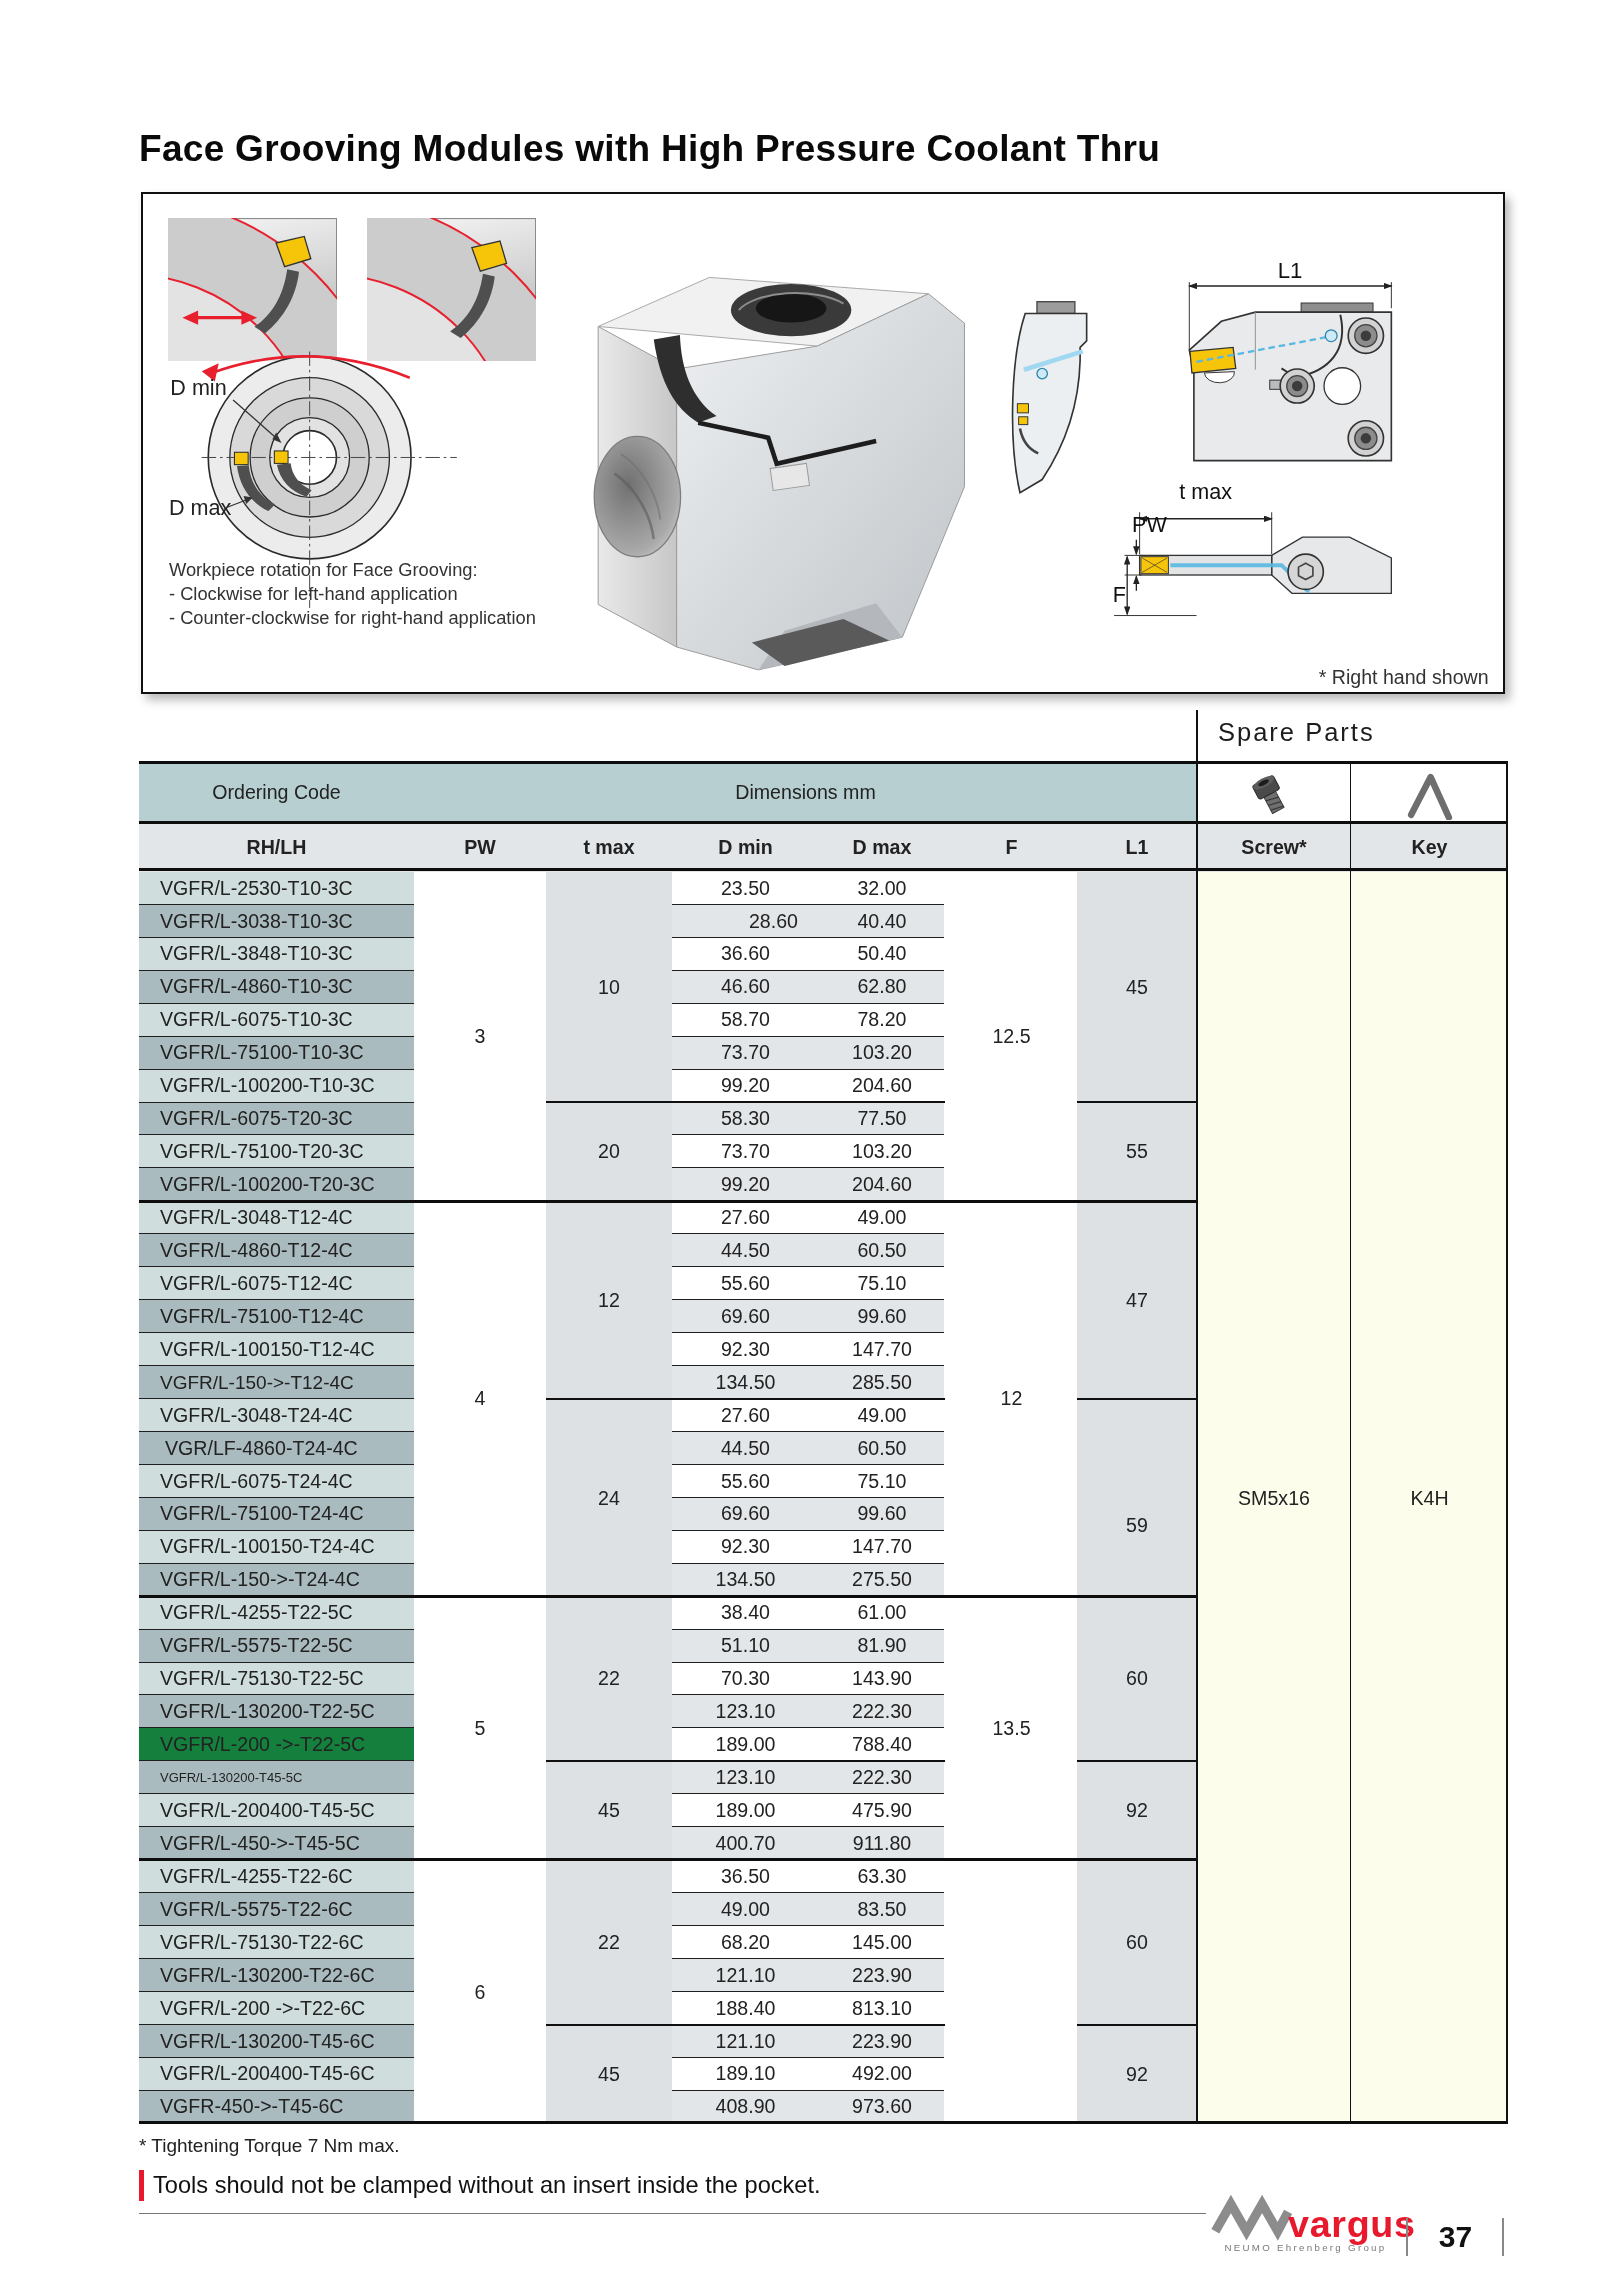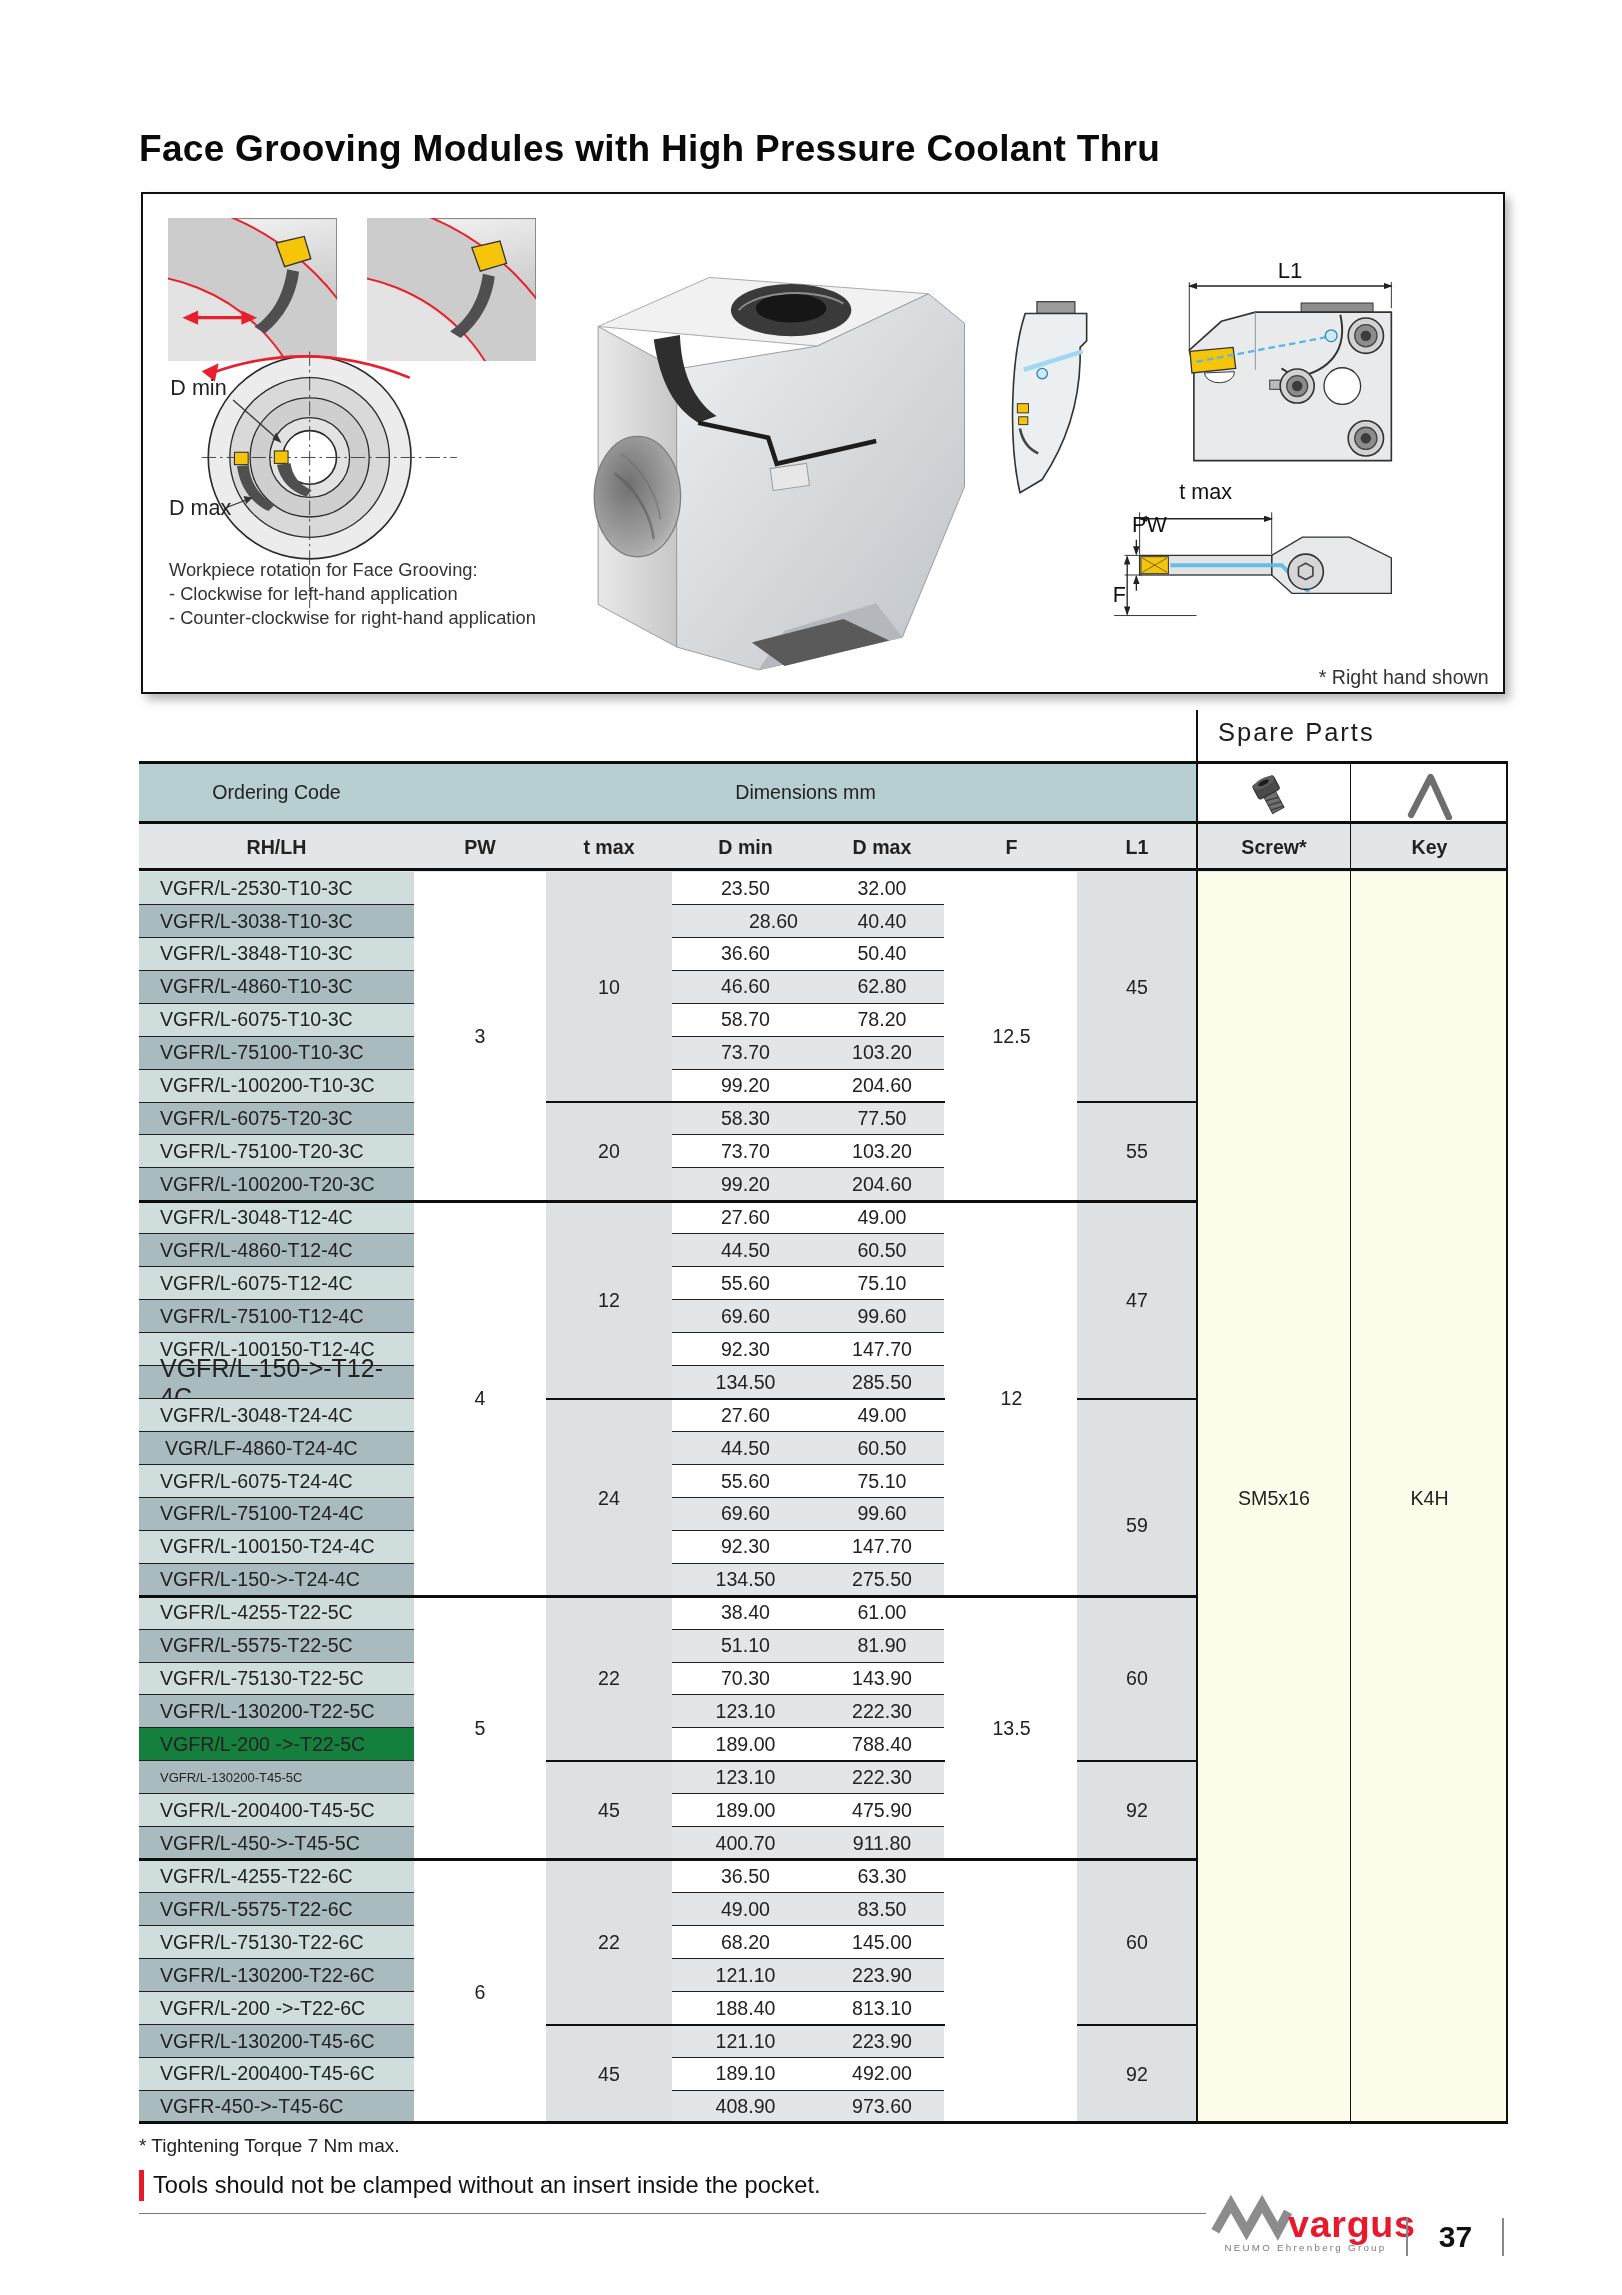--- a/index.html
+++ b/index.html
@@ -9,21 +9,21 @@
   #page-title{position:absolute;left:139px;top:128px;font-size:37px;font-weight:bold;color:#0a0a0a;letter-spacing:0.3px;}
   #figure-box{position:absolute;left:141px;top:192px;width:1360px;height:498px;border:2.6px solid #101010;background:#fff;box-shadow:5.2px 5.9px 9.2px rgba(0,0,0,.28);}
   .inset{position:absolute;width:169px;height:143px;}
   #rotation-note{position:absolute;left:26px;top:364px;font-size:18.3px;line-height:24px;color:#333;}
   #right-hand-note{position:absolute;right:14.4px;top:472px;font-size:19.6px;color:#333;}
   #spare-parts-title{position:absolute;left:1218px;top:718px;font-size:25.5px;letter-spacing:2px;color:#1c1c1c;}
   #spare-divider{position:absolute;left:1196px;top:710px;width:2px;height:1413px;background:#111;z-index:4;}
   #table{position:absolute;left:139px;top:761px;width:1369px;height:1362px;}
   #table div{box-sizing:border-box;}
   .cell{display:flex;align-items:center;font-size:19.6px;color:#222;}
-  .cell.code{justify-content:flex-start;padding-left:21px;}
+  .cell.code{justify-content:flex-start;padding-left:21px;text-align:center;}
   .cell.ctr{justify-content:center;}
   .cell.bold{font-weight:bold;}
   #footnote-torque{position:absolute;left:139px;top:2135px;font-size:19px;color:#222;}
   #warning-bar{position:absolute;left:139px;top:2170px;width:4.6px;height:31px;background:#e8192c;}
   #footnote-warning{position:absolute;left:153px;top:2172px;font-size:23.6px;color:#111;}
   #footer-rule{position:absolute;left:139px;top:2213px;width:1067px;height:1.3px;background:#777;}
   #page-number{position:absolute;left:1419px;top:2220px;width:73px;text-align:center;font-size:30px;font-weight:bold;color:#111;}
   .pgbar{position:absolute;top:2218px;width:2px;height:38px;background:#888;}
   #logo{position:absolute;left:1207px;top:2191px;}
   svg text{font-family:"Liberation Sans",sans-serif;}
@@ -272,21 +272,21 @@
       <div class="cell ctr" style="position: absolute; left: 533px; top: 506px; width: 147px; height: 33px; font-size: 19.6px;">55.60</div>
       <div class="cell ctr" style="position: absolute; left: 680px; top: 506px; width: 126px; height: 33px; font-size: 19.6px;">75.10</div>
       <div class="" style="position: absolute; left: 533px; top: 539px; width: 272px; height: 33px; background: rgb(226, 230, 232);"></div>
       <div class="cell code" style="position: absolute; left: 0px; top: 539px; width: 275px; height: 33px; background: rgb(170, 187, 191); font-size: 19.6px;">VGFR/L-75100-T12-4C</div>
       <div class="cell ctr" style="position: absolute; left: 533px; top: 539px; width: 147px; height: 33px; font-size: 19.6px;">69.60</div>
       <div class="cell ctr" style="position: absolute; left: 680px; top: 539px; width: 126px; height: 33px; font-size: 19.6px;">99.60</div>
       <div class="cell code" style="position: absolute; left: 0px; top: 572px; width: 275px; height: 33px; background: rgb(207, 222, 221); font-size: 19.6px;">VGFR/L-100150-T12-4C</div>
       <div class="cell ctr" style="position: absolute; left: 533px; top: 572px; width: 147px; height: 33px; font-size: 19.6px;">92.30</div>
       <div class="cell ctr" style="position: absolute; left: 680px; top: 572px; width: 126px; height: 33px; font-size: 19.6px;">147.70</div>
       <div class="" style="position: absolute; left: 533px; top: 605px; width: 272px; height: 33px; background: rgb(226, 230, 232);"></div>
-      <div class="cell code" style="position: absolute; left: 0px; top: 605px; width: 275px; height: 33px; background: rgb(170, 187, 191); font-size: 25px;">VGFR/L-150-&gt;-T12-4C</div>
+      <div class="cell code" style="position: absolute; left: 0px; top: 605px; width: 275px; height: 33px; background: rgb(170, 187, 191); font-size: 19px;">VGFR/L-150-&gt;-T12-4C</div>
       <div class="cell ctr" style="position: absolute; left: 533px; top: 605px; width: 147px; height: 33px; font-size: 19.6px;">134.50</div>
       <div class="cell ctr" style="position: absolute; left: 680px; top: 605px; width: 126px; height: 33px; font-size: 19.6px;">285.50</div>
       <div class="cell code" style="position: absolute; left: 0px; top: 638px; width: 275px; height: 33px; background: rgb(207, 222, 221); font-size: 19.6px;">VGFR/L-3048-T24-4C</div>
       <div class="cell ctr" style="position: absolute; left: 533px; top: 638px; width: 147px; height: 33px; font-size: 19.6px;">27.60</div>
       <div class="cell ctr" style="position: absolute; left: 680px; top: 638px; width: 126px; height: 33px; font-size: 19.6px;">49.00</div>
       <div class="" style="position: absolute; left: 533px; top: 671px; width: 272px; height: 33px; background: rgb(226, 230, 232);"></div>
       <div class="cell code" style="position: absolute; left: 0px; top: 671px; width: 275px; height: 33px; background: rgb(170, 187, 191); font-size: 19.6px; padding-left: 26px;">VGR/LF-4860-T24-4C</div>
       <div class="cell ctr" style="position: absolute; left: 533px; top: 671px; width: 147px; height: 33px; font-size: 19.6px;">44.50</div>
       <div class="cell ctr" style="position: absolute; left: 680px; top: 671px; width: 126px; height: 33px; font-size: 19.6px;">60.50</div>
       <div class="cell code" style="position: absolute; left: 0px; top: 704px; width: 275px; height: 33px; background: rgb(207, 222, 221); font-size: 19.6px;">VGFR/L-6075-T24-4C</div>

